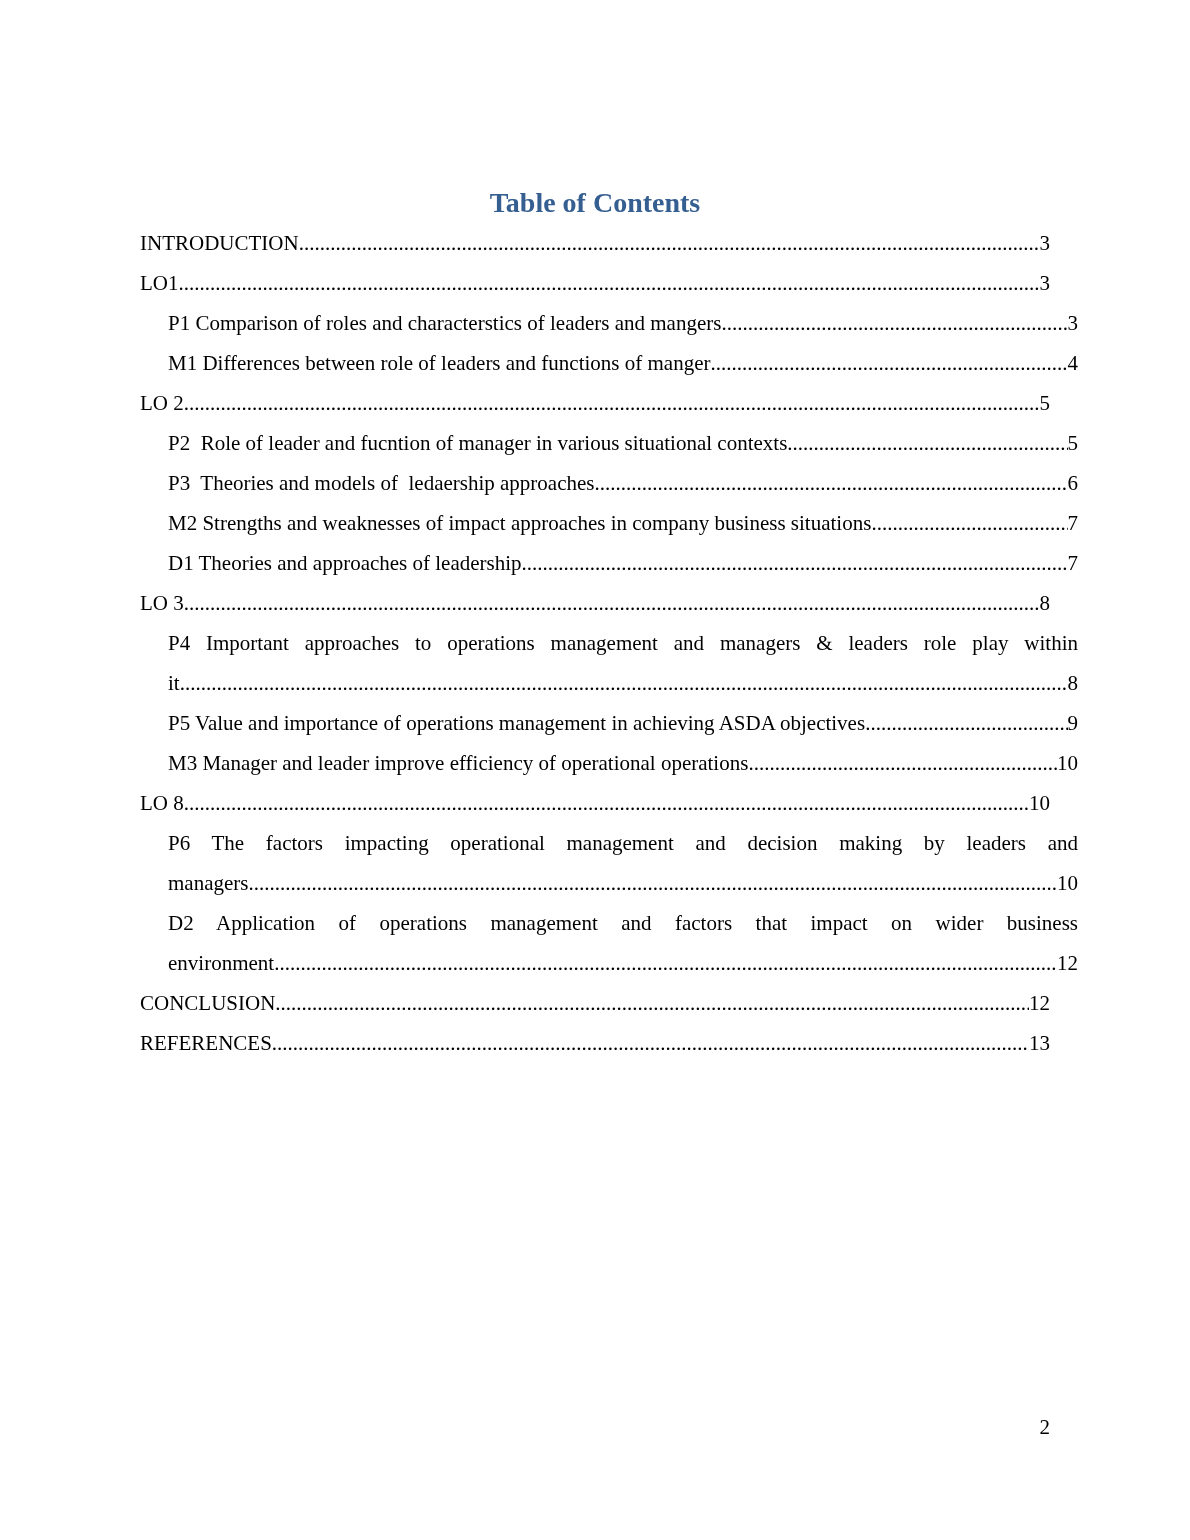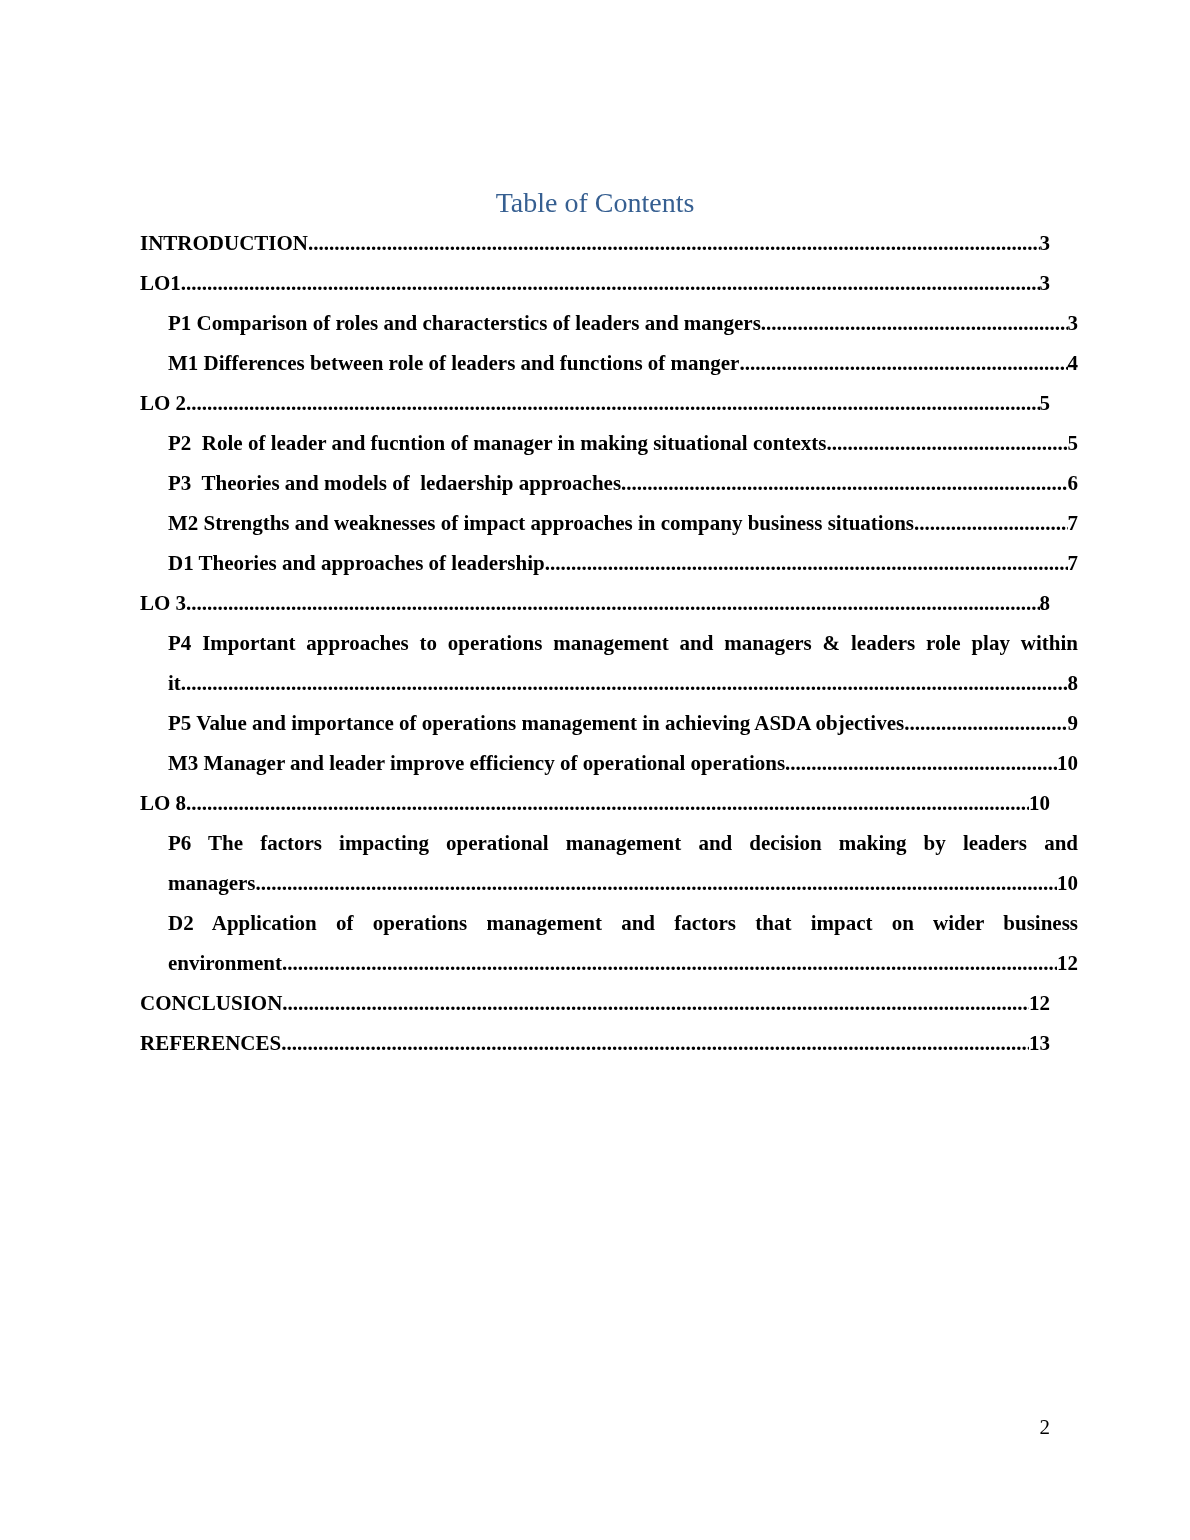--- a/index.html
+++ b/index.html
@@ -11,33 +11,32 @@
     font-family: "Liberation Serif", serif;
     color: #000000;
     box-sizing: border-box;
     padding: 184px 140px 0 140px;
     overflow: hidden;
   }
   .toc-title {
     margin: 0 0 2px 0;
     text-align: center;
     font-family: "Liberation Serif", serif;
-    font-weight: normal;
+    font-weight: bold;
     font-size: 28px;
     line-height: 37px;
     color: #365f91;
   }
   .toc { width: 100%; }
   .entry { width: 100%; }
   .entry.lvl1 { padding-left: 28px; }
   .line {
     font-size: 21px;
     line-height: 40px;
     color: #000000;
-    font-weight: bold;
   }
   .jline {
     text-align: justify;
     text-align-last: justify;
     white-space: normal;
   }
   .lline {
     display: flex;
     flex-direction: row;
     align-items: stretch;
@@ -97,21 +96,21 @@
       </div>
       <div class="entry">
         <div class="line lline">
           <span class="lbl">LO 2</span>
           <span class="dots"></span>
           <span class="pg">5</span>
         </div>
       </div>
       <div class="entry lvl1">
         <div class="line lline">
-          <span class="lbl">P2  Role of leader and fucntion of manager in making situational contexts</span>
+          <span class="lbl">P2  Role of leader and fucntion of manager in various situational contexts</span>
           <span class="dots"></span>
           <span class="pg">5</span>
         </div>
       </div>
       <div class="entry lvl1">
         <div class="line lline">
           <span class="lbl">P3  Theories and models of  ledaership approaches</span>
           <span class="dots"></span>
           <span class="pg">6</span>
         </div>

